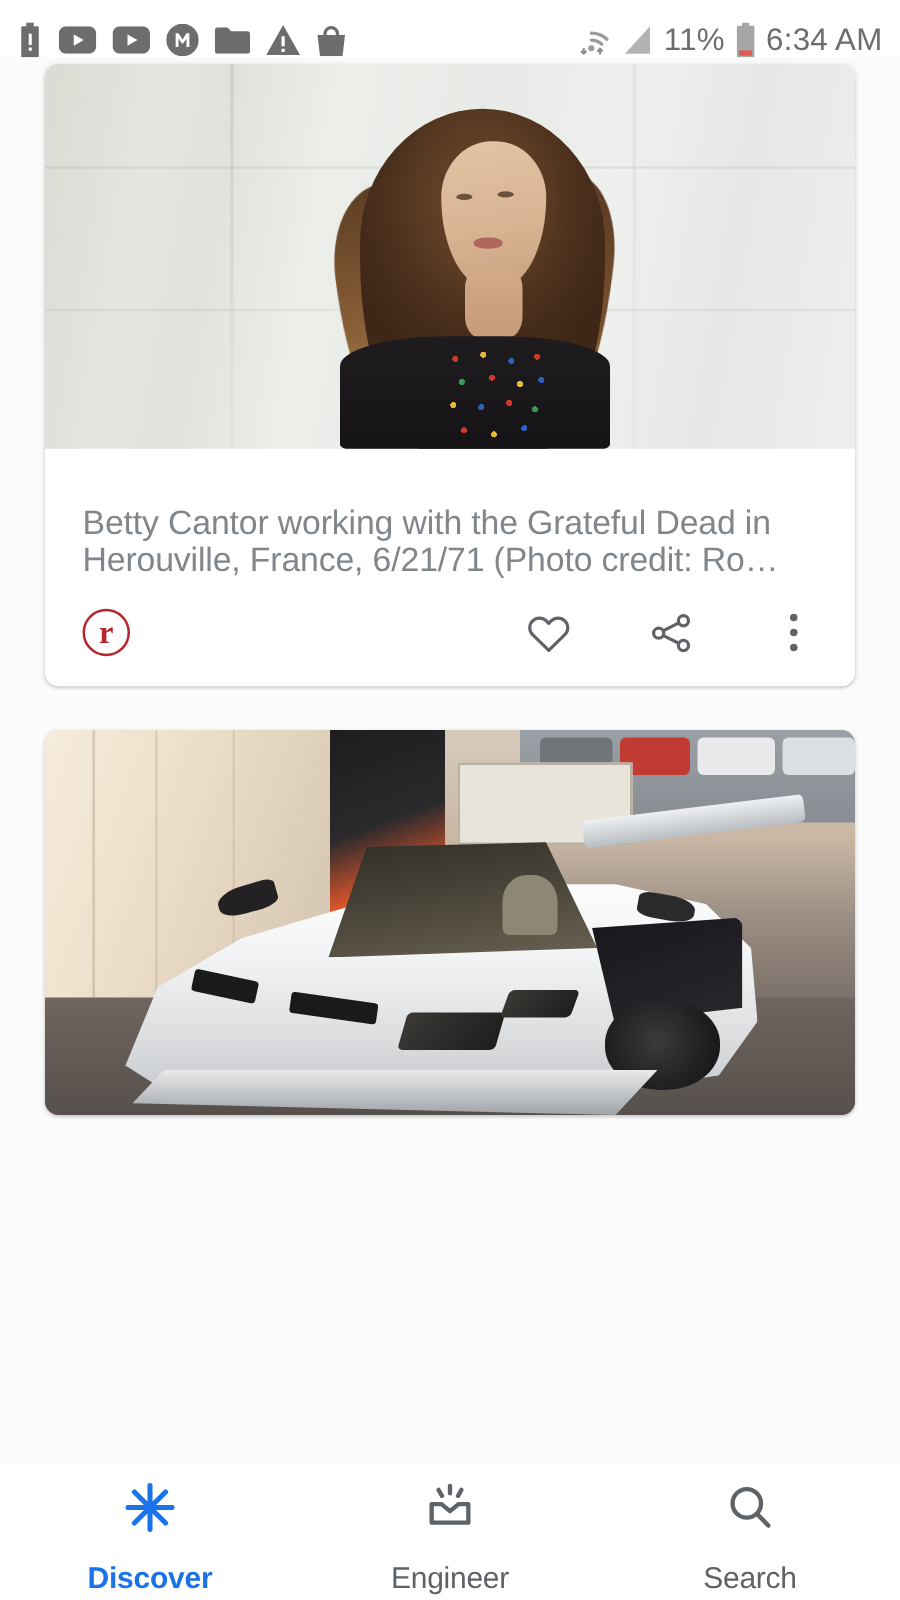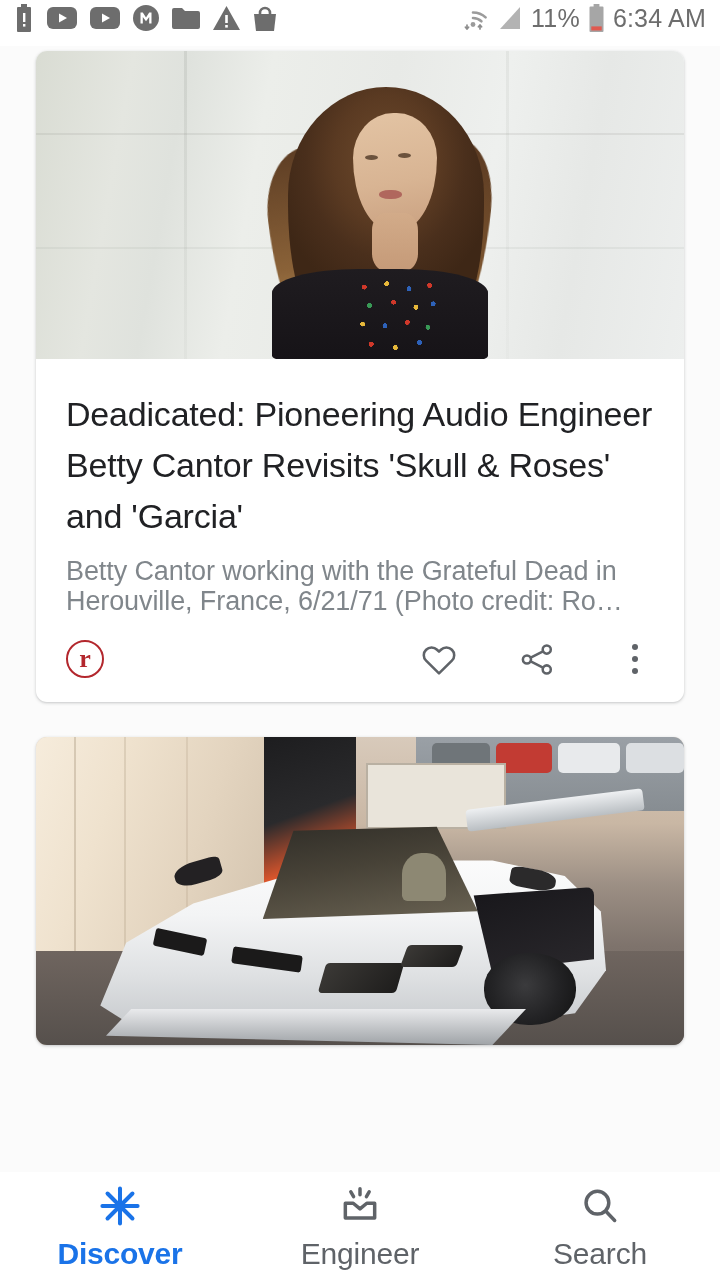--- a/index.html
+++ b/index.html
@@ -7,21 +7,21 @@
     width:720px; height:1280px;
     background:#ffffff;
     font-family:"Liberation Sans", sans-serif;
     overflow:hidden;
   }
   #app { position:relative; width:720px; height:1280px; background:#ffffff; }
 
   
   .statusbar {
     position:absolute; left:0; top:0; width:720px; height:46px;
-    background:#ffffff; display:flex; align-items:flex-start;
+    background:#ffffff; display:flex; align-items:flex-end;
     padding:4px 14px 0 14px;
   }
   .sb-left { display:flex; align-items:center; gap:13px; }
   .sb-right { display:flex; align-items:center; gap:7px; margin-left:auto; }
   .sb-ico { display:block; }
   .sb-text {
     color:#6d6d6d; font-size:25px; letter-spacing:.2px;
     font-family:"Liberation Sans", sans-serif; line-height:1;
   }
 
@@ -226,21 +226,21 @@
   
   .navbar {
     position:absolute; left:0; bottom:0; width:720px; height:108px;
     background:#ffffff; display:flex; align-items:flex-start;
     padding-top:12px;
   }
   .nav-item {
     flex:1; display:flex; flex-direction:column; align-items:center; gap:9px;
   }
   .nav-ico { height:44px; display:flex; align-items:center; justify-content:center; }
-  .nav-label { font-size:30px; color:#5f6368; letter-spacing:-.2px; }
+  .nav-label { font-size:24px; color:#5f6368; letter-spacing:-.2px;margin-top:12px; }
   .nav-item.active .nav-label { color:#1a73e8; font-weight:700; }
   .dots-h { display:flex; gap:8px; align-items:center; }
   .dots-h i { width:9px; height:9px; border-radius:50%; background:#5f6368; display:block; }
 </style>
 </head>
 <body>
 
 <div id="app">
 
   <div class="statusbar">
@@ -309,21 +309,20 @@
         <div class="ph-hair"></div>
         <div class="ph-face"></div>
         <div class="ph-eye" style="left:329px;top:104px"></div>
         <div class="ph-eye" style="left:362px;top:102px"></div>
         <div class="ph-mouth"></div>
         <div class="ph-neck"></div>
         <div class="ph-body"></div>
         <div class="ph-embroidery"></div>
       </div>
       <div class="card-body">
-        <div class="headline">Deadicated: Pioneering Audio Engineer Betty Cantor Revisits 'Skull &amp; Roses' and 'Garcia'</div>
         <div class="snippet">Betty Cantor working with the Grateful Dead in Herouville, France, 6/21/71 (Photo credit: Ro…</div>
       </div>
       <div class="card-footer">
         <div class="source">
           <div class="source-logo">
             <span>r</span>
           </div>
         </div>
         <div class="card-actions">
           <div class="act">

